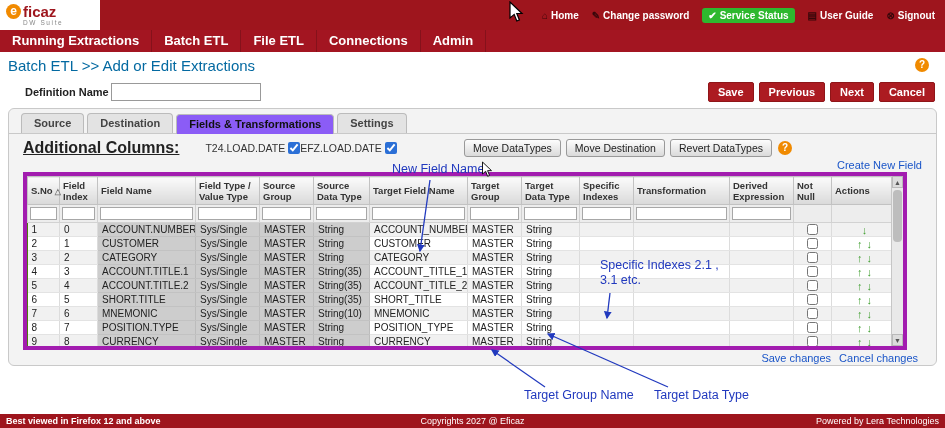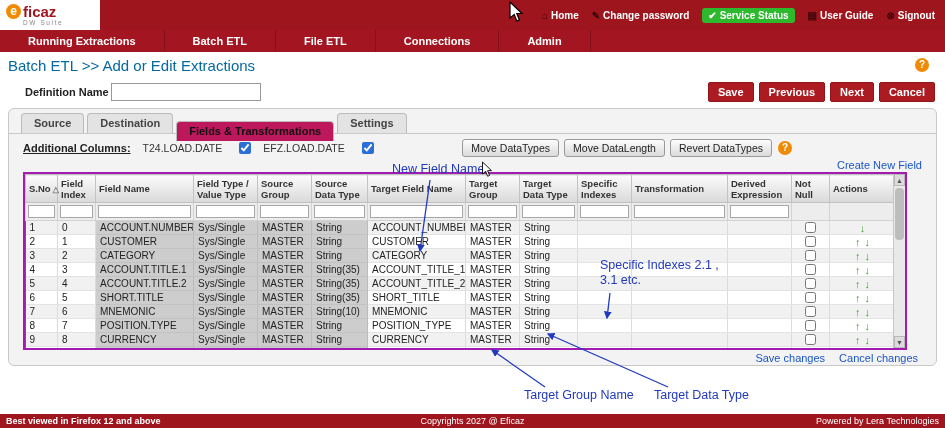--- a/index.html
+++ b/index.html
@@ -16,67 +16,67 @@
 .top-links{display:flex;align-items:center;gap:13px;padding-right:10px}
 .top-link{display:flex;align-items:center;gap:3px;color:#fff;font-size:10px;font-weight:bold;cursor:pointer;white-space:nowrap}
 .tl-icon{color:#35070a;font-size:10px}
 .service-badge{background:#2EB82E;border-radius:3px;padding:2px 6px}
 .service-badge .tl-icon{color:#fff}
 
 .welcome{height:16px;background:#fff;display:flex;justify-content:flex-end;align-items:center;gap:4px;padding-right:10px;font-size:10px;color:#666}
 .welcome b{color:#333}
 
 .navbar{height:22px;background:#A31521;display:flex;align-items:stretch}
-.nav-item{color:#fff;font-weight:bold;font-size:11px;padding:0 28px;line-height:22px;border-right:1px solid rgba(0,0,0,.18);cursor:pointer;white-space:nowrap}
+.nav-item{color:#fff;font-weight:bold;font-size:13px;padding:0 12px;line-height:22px;border-right:1px solid rgba(0,0,0,.18);cursor:pointer;white-space:nowrap}
 
 .crumbrow{height:26px;display:flex;align-items:center;justify-content:space-between;padding:0 16px 0 8px}
 .crumb{font-size:15px;color:#0369a1}
 .help{width:14px;height:14px;border-radius:50%;background:#F08A00;color:#fff;font-weight:bold;font-size:10px;line-height:14px;text-align:center;cursor:pointer;flex:0 0 auto;display:inline-block}
 
 .formrow{height:28px;display:flex;align-items:center;padding:0 10px 0 25px}
 .deflabel{font-weight:bold;font-size:11px;color:#222;margin-right:2px}
 .definput{width:150px;height:18px;border:1px solid #999;font-size:11px;padding:0 3px}
 .form-btns{margin-left:auto;display:flex;gap:5px}
 .red-btn{background:#AC1B21;color:#fff;border:1px solid #8F1518;border-radius:2px;font-weight:bold;font-size:11px;padding:3px 9px;cursor:pointer;font-family:inherit}
 
 .panel{margin:2px 8px 0;border:1px solid #C9C9C9;border-radius:6px;background:#F3F3F3;height:258px;position:relative}
 .tabs{display:flex;gap:3px;padding:4px 0 0 12px;border-bottom:1px solid #C9C9C9;height:25px}
 .tab{padding:3px 12px;border:1px solid #BBB;border-bottom:none;border-radius:4px 4px 0 0;background:#E3E3E3;font-weight:bold;font-size:11px;color:#444;cursor:pointer;white-space:nowrap}
-.tab.active{background:#be185d;color:#111;position:relative;top:8px}
+.tab.active{background:#8b5cf6;color:#111;position:relative;top:1px}
 .panel-body{padding:4px 14px 0}
 .toolrow{height:20px;display:flex;align-items:center;gap:6px}
-.addcols{font-weight:bold;font-size:11px;color:#222;text-decoration:underline;margin-right:6px}
+.addcols{font-weight:bold;font-size:16px;color:#222;text-decoration:underline;margin-right:20px}
 .ckwrap{display:flex;align-items:center}
-.cklabel{font-size:10.5px;color:#333;display:flex;align-items:flex-end;gap:17px;margin-right:12px;font-weight:normal}
+.cklabel{font-size:10.5px;color:#333;display:flex;align-items:flex-end;gap:3px;font-weight:normal}
 .cklabel input{width:12px;height:12px;accent-color:#2B6FD6}
 .tool-btns{margin-left:auto;display:flex;gap:5px;align-items:center}
 .toolhelp{margin-right:130px}
 .gray-btn{background:linear-gradient(#FDFDFD,#DADADA);border:1px solid #999;border-radius:3px;font-size:10.5px;color:#222;padding:2px 8px;cursor:pointer;font-family:inherit}
 .createrow{height:14px;text-align:right;font-size:11px;line-height:14px}
 .bluelink{color:#1A55C8;cursor:pointer;text-decoration:none}
 
-.table-wrap{position:relative;width:884px;height:178px;border:2px solid #a21caf;background:#4d7c0f;overflow:hidden}
+.table-wrap{position:relative;width:884px;height:178px;border:4px solid #a21caf;background:#4d7c0f;overflow:hidden}
 table{border-collapse:collapse;table-layout:fixed;width:870px}
 th{background:linear-gradient(#FBFBFB,#D9D9D9);border:1px solid #C2C2C2;font-size:9.5px;color:#333;text-align:left;padding:2px 3px;height:28px;vertical-align:middle;font-weight:bold;cursor:pointer}
 .sort-icon{color:#777;font-size:8px;margin-left:2px}
 .ftd{background:#EDEDED;border:1px solid #D2D2D2;padding:1px 2px;height:18px}
 .ftd input{width:100%;height:13px;border:1px solid #A7A7A7;font-size:9px;padding:0 2px}
 td{font-size:10px;color:#222;padding:0 4px;height:14px;border-right:1px solid #DCDCDC;border-bottom:1px solid #E3E3E3;white-space:nowrap;overflow:hidden}
 tr.odd td{background:#F1F1F1}
 tr.even td{background:#FFFFFF}
 td.c-gray{background:#CDCDCD !important;border-right:1px solid #BCBCBC;border-bottom:1px solid #C2C2C2}
 td.c-center{text-align:center}
 .nncb{width:11px;height:11px;vertical-align:middle}
 .act-arrow{color:#3F9E2F;font-weight:bold;font-size:11px;margin:0 2px;cursor:pointer}
 
 .vscroll{position:absolute;top:0;right:0;width:12px;height:100%;background:#E9E9E9;border-left:1px solid #C6C6C6}
 .vs-btn{position:absolute;left:0;width:11px;height:12px;background:#DCDCDC;border:1px solid #B9B9B9;font-size:7px;line-height:11px;text-align:center;color:#555;cursor:pointer}
 .vs-up{top:0}.vs-down{bottom:0}
 .vs-thumb{position:absolute;left:1px;top:14px;width:9px;height:52px;background:#BDBDBD;border-radius:4px;cursor:grab}
-.saverow{height:16px;display:flex;justify-content:flex-end;gap:14px;align-items:center;font-size:11px;padding-right:4px}
+.saverow{height:16px;display:flex;justify-content:flex-end;gap:8px;align-items:center;font-size:11px;padding-right:4px}
 
 .footer{position:absolute;left:0;bottom:0;width:945px;height:14px;background:#9E151D;color:#fff;font-size:9px;display:flex;align-items:center;padding:0 6px}
 .f-left{font-weight:bold;position:relative;z-index:1}
 .f-center{position:absolute;left:0;right:0;text-align:center}
 .f-right{margin-left:auto;position:relative;z-index:1}
 
 .overlay{position:absolute;left:0;top:0;width:945px;height:428px;pointer-events:none;z-index:40}
 .ann{position:absolute;color:#2139BE;font-size:12.5px;line-height:15px}
 .cursor{position:absolute;z-index:60}
 </style>
@@ -158,21 +158,21 @@
               <span>T24.LOAD.DATE</span>
               <input type="checkbox" checked="" style="">
             </label>
             <label class="cklabel">
               <span>EFZ.LOAD.DATE</span>
               <input type="checkbox" checked="" style="">
             </label>
           </span>
         <div class="tool-btns">
             <button class="gray-btn">Move DataTypes</button>
-            <button class="gray-btn">Move DataLength</button>
+            <button class="gray-btn">Move Destination</button>
             <button class="gray-btn">Revert DataTypes</button>
           </div>
         <span class="help toolhelp">?</span>
       </div>
 
       <div class="createrow">
         <a class="bluelink">Create New Field</a>
       </div>
 
       <div class="table-wrap">

